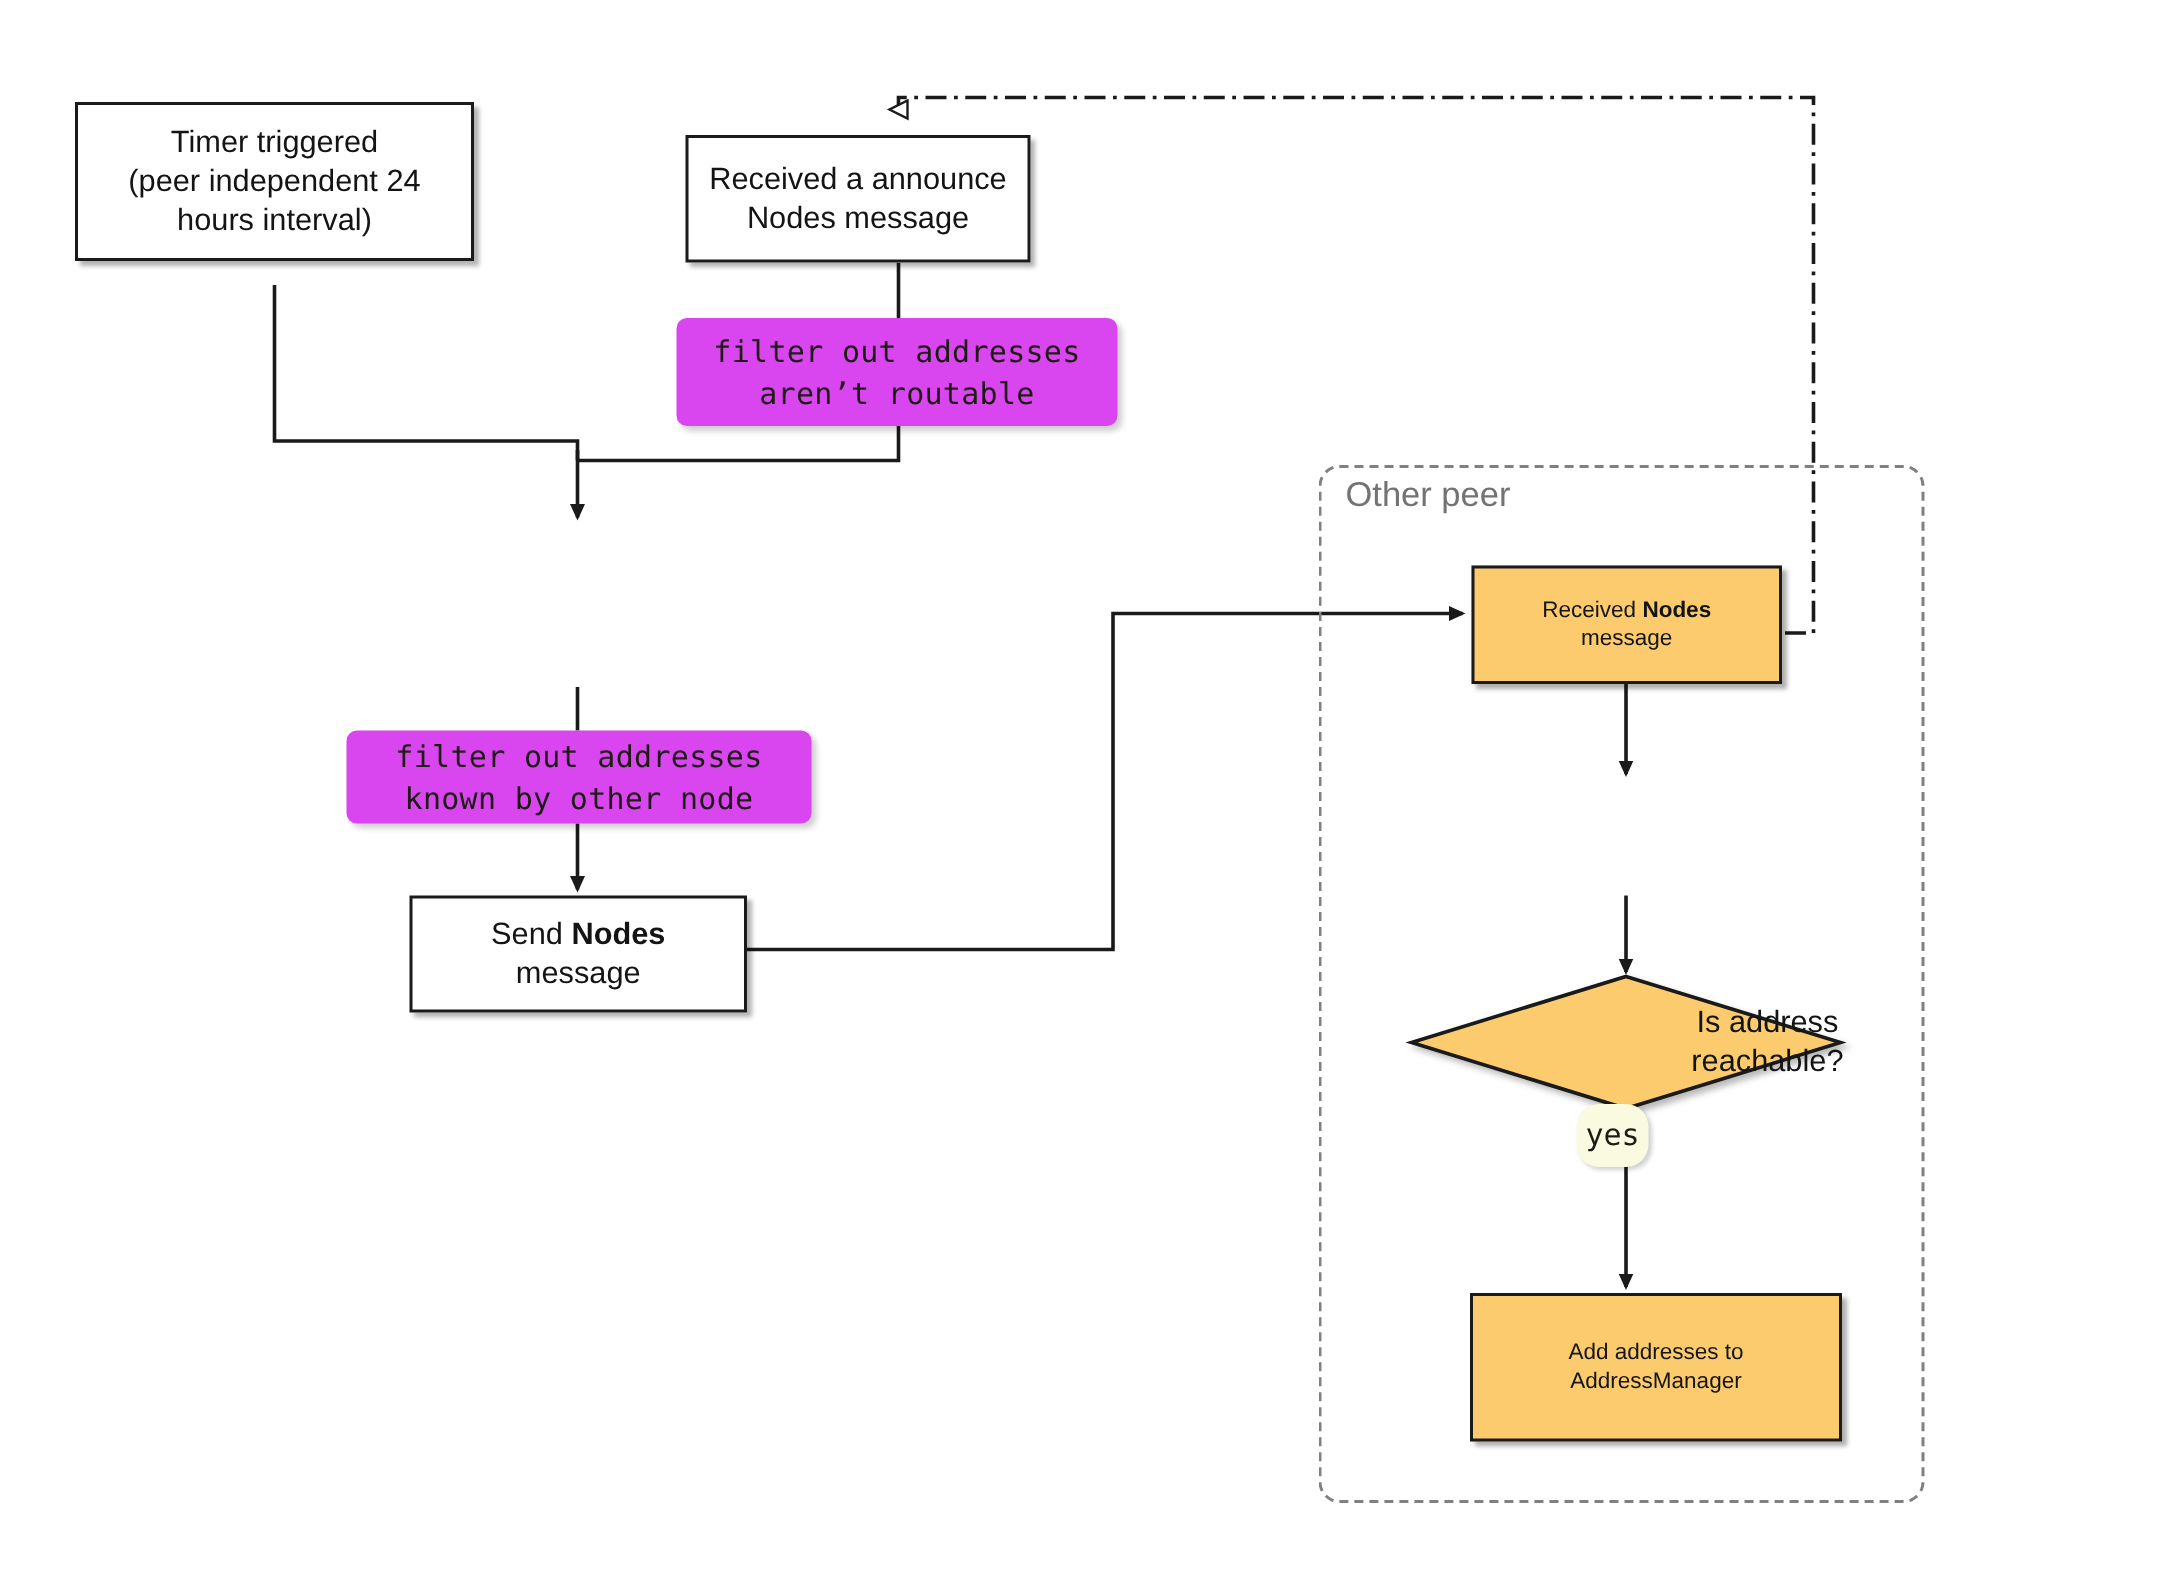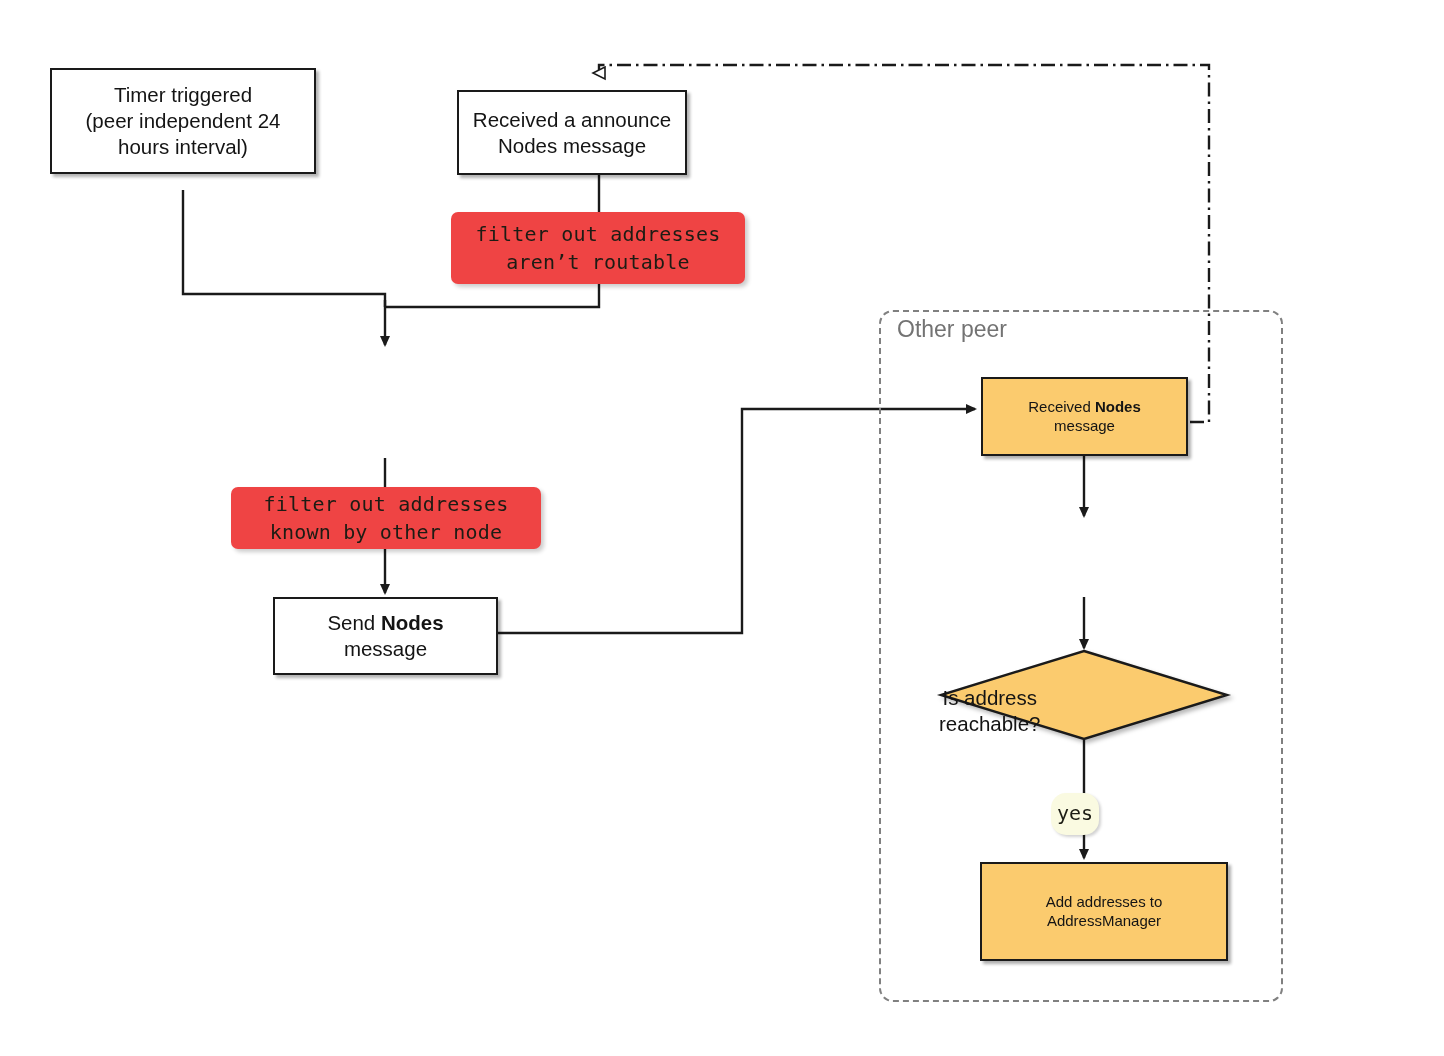--- a/index.html
+++ b/index.html
@@ -45,21 +45,21 @@
     box-shadow: 3px 3px 3px rgba(0,0,0,0.30);
   }
   .orange-box {
     background: #FBCB6E;
     border: 2px solid #1a1a1a;
     color: #141414;
     font-size: 15px;
     box-shadow: 3px 3px 3px rgba(0,0,0,0.32);
   }
   .note-box {
-    background: #ef4444;
+    background: #d946ef;
     border: none;
     border-radius: 7px;
     color: #1c1c14;
     font-family: "DejaVu Sans Mono", "Liberation Mono", monospace;
     font-size: 20px;
     letter-spacing: 0.2px;
     line-height: 1.42;
     box-shadow: 3px 3px 4px rgba(0,0,0,0.20);
   }
   .edge-label {
@@ -74,25 +74,25 @@
   b { font-weight: bold; }
 
   
   .diamond-wrap {
     position: absolute;
     z-index: 5;
   }
   .diamond-wrap svg { display: block; overflow: visible; }
   .diamond-text {
     position: absolute;
-    left: 0; top: 16px;
+    left: 0; top: 0;
     width: 100%; height: 100%;
     display: flex;
     align-items: center;
-    justify-content: flex-start;
+    justify-content: flex-end;
     text-align: center;
     font-size: 20.5px;
     color: #141414;
     line-height: 1.26;
   }
 
   
   .swimlane {
     position: absolute;
     box-sizing: border-box;
@@ -205,21 +205,21 @@
       <polygon points="145,2 288,46 145,90 2,46" fill="#FBCB6E" stroke="#1a1a1a" stroke-width="2.4" style="filter:drop-shadow(3px 3px 2px rgba(0,0,0,0.28))"></polygon>
     </svg>
     <div class="diamond-text">
       <span>
         <span>Is address</span><br>
         <span>reachable?</span>
       </span>
     </div>
   </div>
 
-  <div class="node edge-label" style="left:1051px; top:793px; width:48px; height:42px;border-radius:15px;">
+  <div class="node edge-label" style="left:1051px; top:736px; width:48px; height:42px;border-radius:15px;">
     <span class="lbl">yes</span>
   </div>
 
   <div class="node orange-box" style="left:960px; top:862px; width:248px; height:99px;margin-left:20px;">
     <span class="lbl">
       <span>Add addresses to</span><br>
       <span>AddressManager</span>
     </span>
   </div>
 

